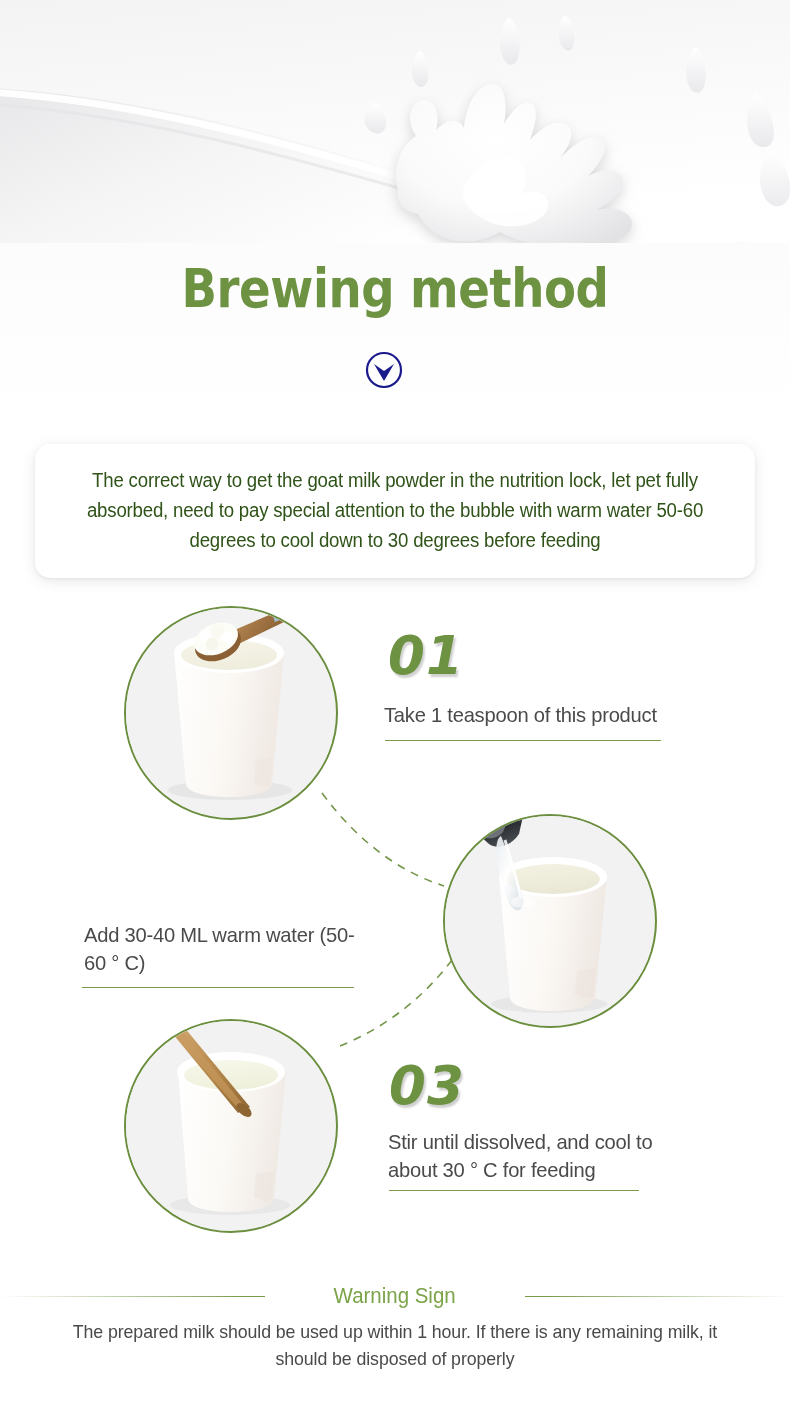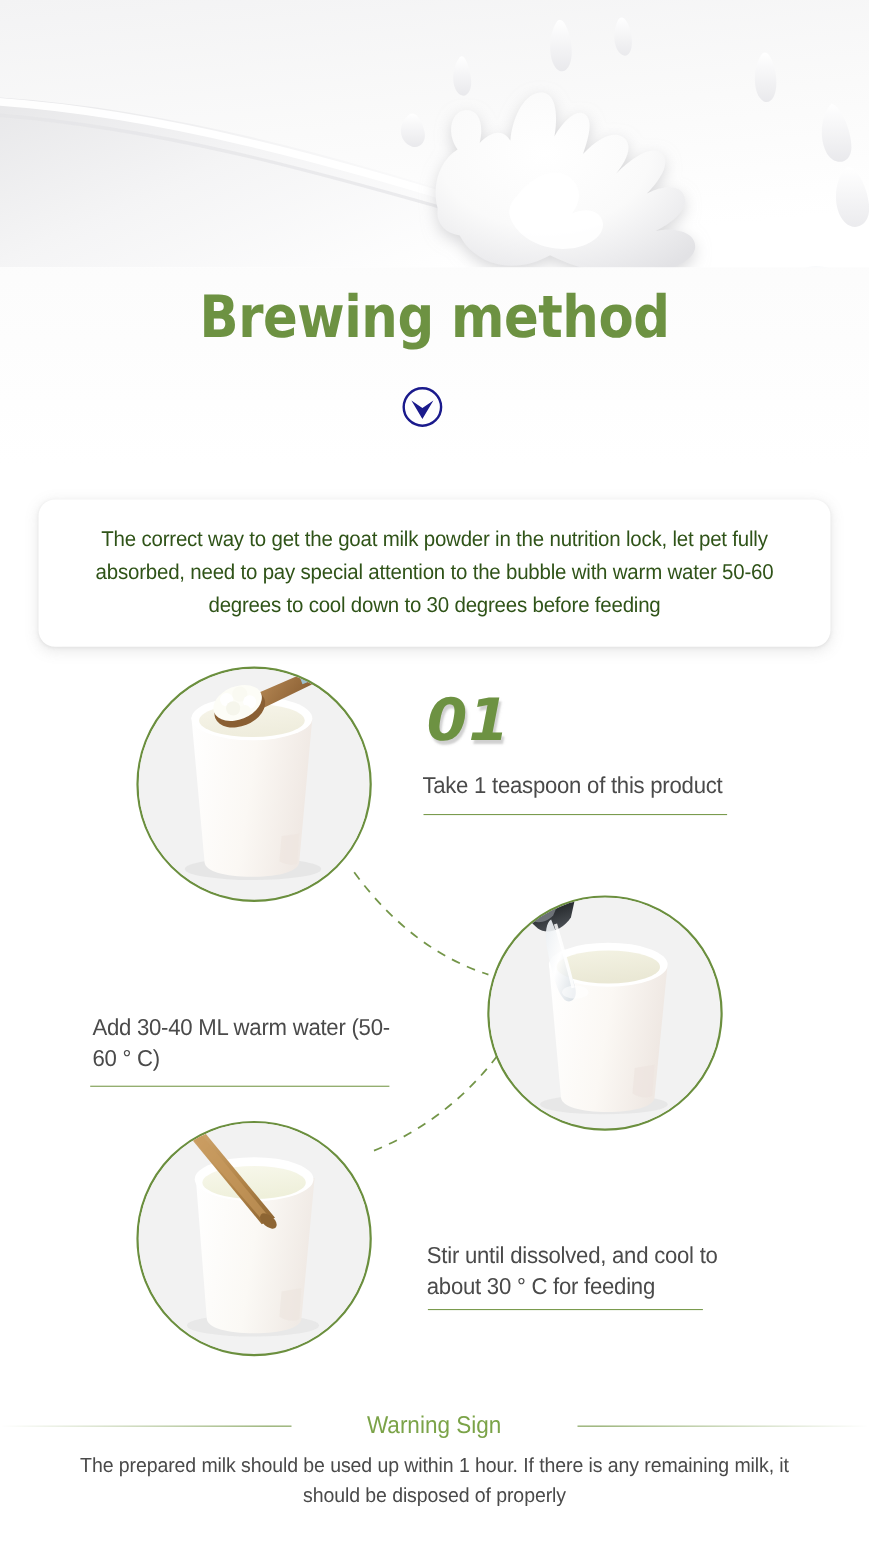--- a/index.html
+++ b/index.html
@@ -49,21 +49,21 @@
   
   .chevron-badge {
     position: absolute;
     left: 365px; top: 351px;
     width: 38px; height: 38px;
   }
 
   
   .desc-card {
     position: absolute;
-    left: 35px; top: 454px;
+    left: 35px; top: 444px;
     width: 720px;
     box-sizing: border-box;
     padding: 21px 30px 23px 30px;
     background: #ffffff;
     border-radius: 15px;
     box-shadow: 0 3px 13px rgba(120,120,120,0.17), 0 1px 3px rgba(120,120,120,0.10);
   }
   .desc-text {
     margin: 0;
     text-align: center;
@@ -371,20 +371,21 @@
       </svg>
     </div>
 
     <div class="step-num n1">01</div>
     <div class="step-body t1">Take 1 teaspoon of this product</div>
     <div class="step-rule r1"></div>
 
     <div class="step-body t2">Add 30-40 ML warm water (50-60 °  C)</div>
     <div class="step-rule r2"></div>
 
+    <div class="step-num n3">03</div>
     <div class="step-body t3">Stir until dissolved, and cool to about 30 °  C for feeding</div>
     <div class="step-rule r3"></div>
   </div>
 
   <div class="warn-head">
     <div class="warn-rule left"></div>
     <div class="warn-title">Warning Sign</div>
     <div class="warn-rule right"></div>
   </div>
   <div class="warn-text">The prepared milk should be used up within 1 hour. If there is any remaining milk, it should be disposed of properly</div>

